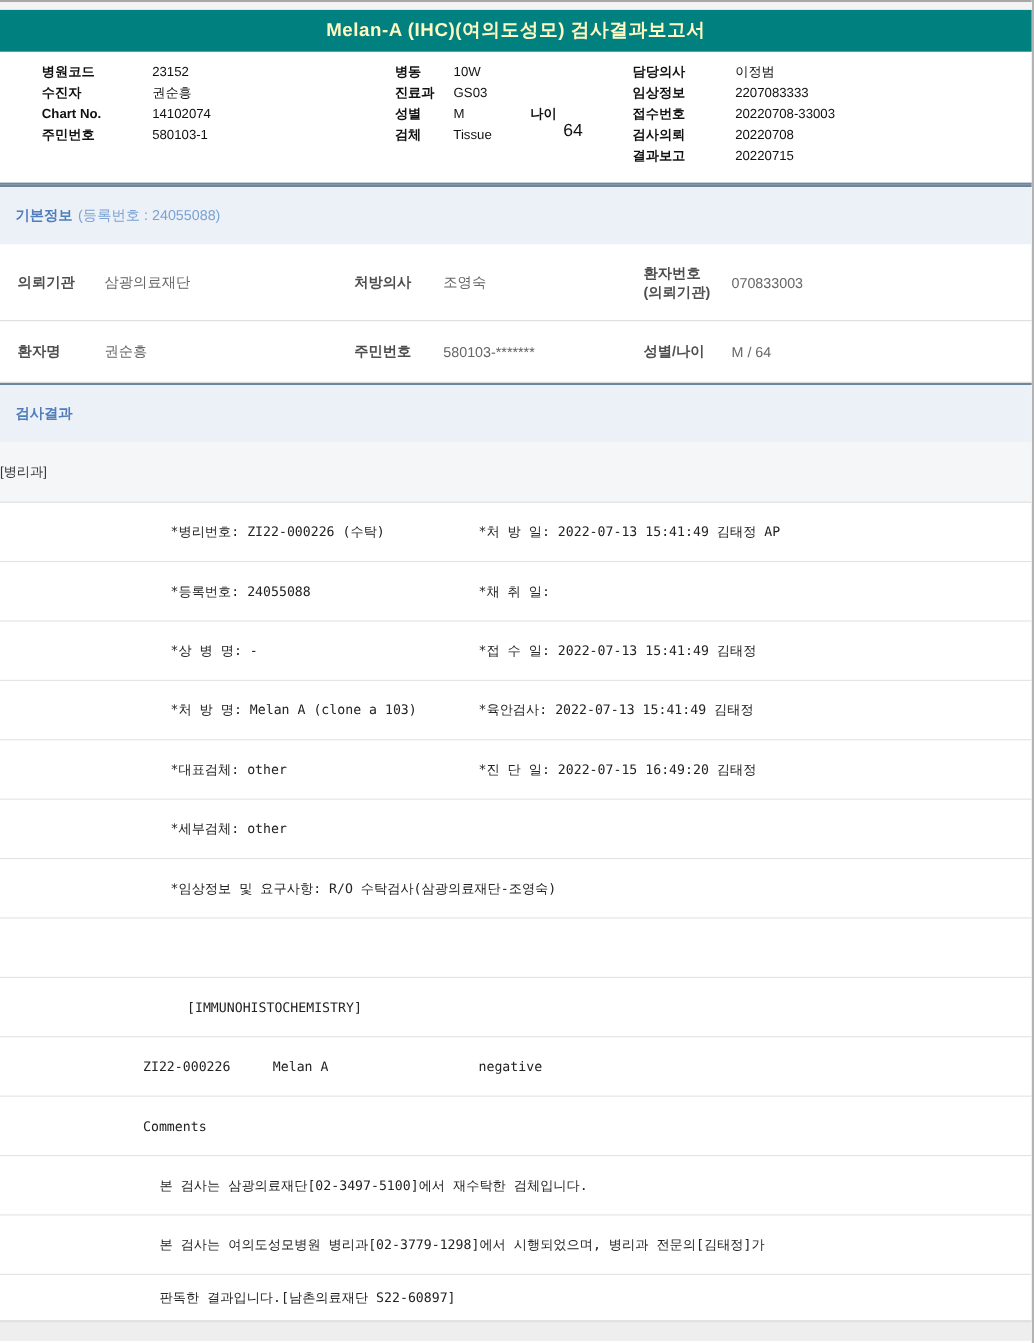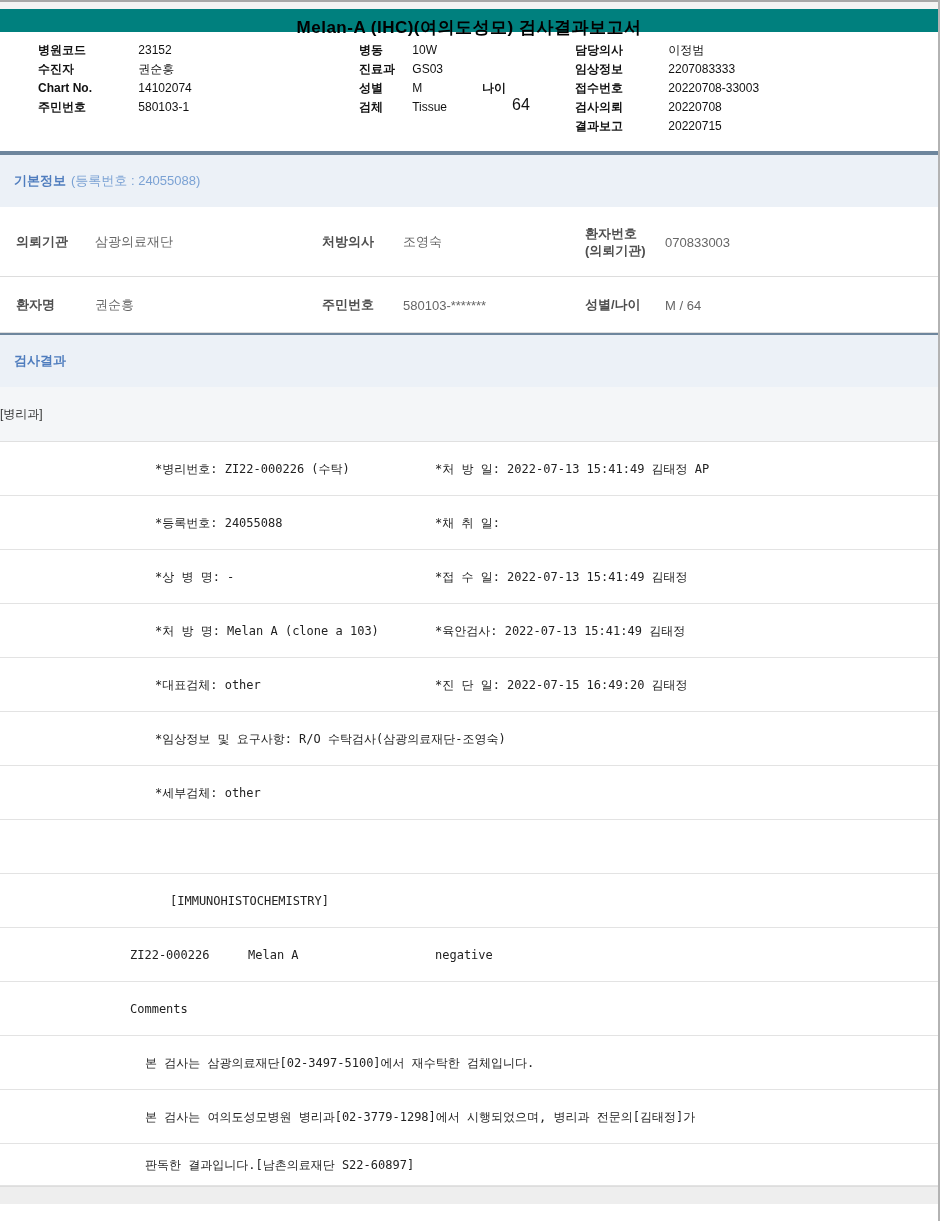--- a/index.html
+++ b/index.html
@@ -13,23 +13,23 @@
     position: relative;
     width: 940px;
     height: 1221px;
     background: #ffffff;
     border-right: 2px solid #b3b3b3;
     overflow: hidden;
   }
   .top-line { height: 2px; background: #a8a8a8; }
   .top-gap { height: 7px; background: #f4f4f4; }
   .title-bar {
-    height: 23px;
+    height: 38px;
     background: #00807e;
-    color: #000000;
+    color: #fef9c3;
     font-size: 17px;
     font-weight: bold;
     text-align: center;
     line-height: 38px;
     letter-spacing: 0.5px;
   }
   .header-info {
     position: relative;
     height: 121px;
     border-bottom: 2px solid #6e869d;
@@ -251,25 +251,25 @@
   </div>
   <div class="detail-row">
     <span class="d-left">*처 방 명: Melan A (clone a 103)</span>
     <span class="d-right">*육안검사: 2022-07-13 15:41:49  김태정</span>
   </div>
   <div class="detail-row">
     <span class="d-left">*대표검체: other</span>
     <span class="d-right">*진 단 일: 2022-07-15 16:49:20  김태정</span>
   </div>
   <div class="detail-row">
+    <span class="d-left">*세부검체: other</span>
+    <span class="d-right"></span>
+  </div>
+  <div class="detail-row">
     <span class="d-left">*임상정보 및 요구사항: R/O 수탁검사(삼광의료재단-조영숙)</span>
-    <span class="d-right"></span>
-  </div>
-  <div class="detail-row">
-    <span class="d-left">*세부검체: other</span>
     <span class="d-right"></span>
   </div>
   <div class="detail-row">
     <span class="d-left"></span>
     <span class="d-right"></span>
   </div>
 
   <div class="detail-row">
     <span class="d-at170">[IMMUNOHISTOCHEMISTRY]</span>
   </div>

